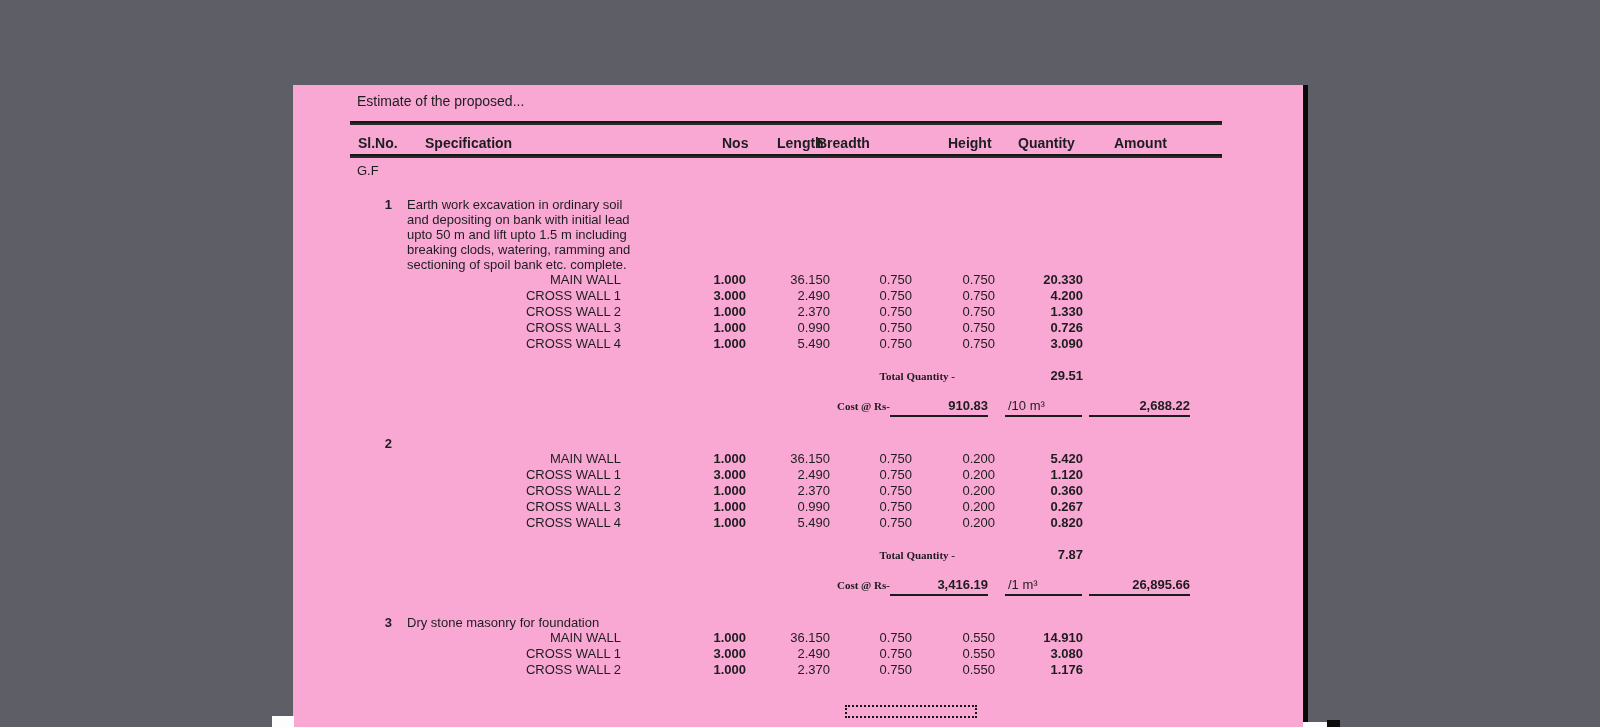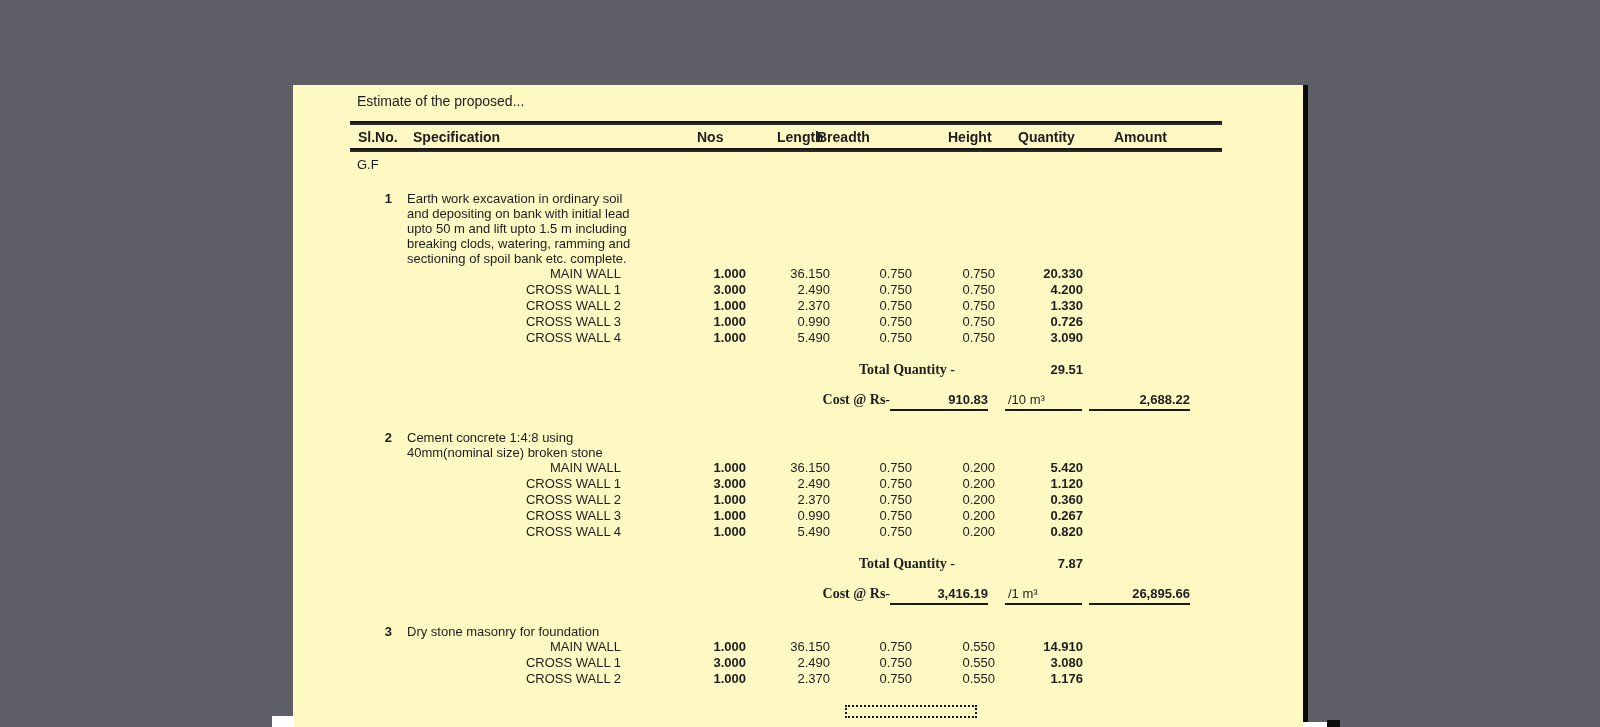--- a/index.html
+++ b/index.html
@@ -4,43 +4,43 @@
 <style>
   html,body{margin:0;padding:0;}
   body{
     width:1600px;height:727px;overflow:hidden;position:relative;
     background:#5e5e67;
     font-family:"Liberation Sans","DejaVu Sans",sans-serif;
     color:#1d1d1f;
   }
   .page{
     position:absolute;left:293px;top:85px;width:1015px;height:642px;
-    background:#fef9c3;border-right:5px solid #0a0a0a;
+    background:#f9a8d4;border-right:5px solid #0a0a0a;
     box-sizing:border-box;overflow:hidden;
   }
   .title{padding-top:9px;margin-left:64px;font-size:14px;line-height:15px;}
   .rule{height:4px;border-top:2px solid #171717;border-bottom:2px solid #2a2a2a;width:872px;margin-left:57px;box-sizing:border-box;}
   .rule.top{margin-top:12px;}
   .rule.bottom{margin-top:2px;}
-  .thead{position:relative;height:17px;margin-top:4px;font-weight:700;font-size:14px;}
+  .thead{position:relative;height:17px;margin-top:10px;font-weight:700;font-size:14px;}
   .thead span{position:absolute;top:0;white-space:nowrap;}
-  .col-slno{left:65px;} .col-spec{left:120px;} .col-nos{left:404px;text-align:center;}
+  .col-slno{left:65px;} .col-spec{left:132px;} .col-nos{left:429px;text-align:center;}
   .col-length{left:484px;} .col-breadth{left:524px;} .col-height{left:655px;}
   .col-quantity{left:725px;} .col-amount{left:821px;}
   .gf{margin-top:5px;margin-left:64px;font-size:13px;height:15px;}
   .item{margin-top:19px;}
   .spec-row{display:grid;grid-template-columns:99px 15px auto;font-size:13px;line-height:15px;}
   .item-no{text-align:right;font-weight:700;}
   .item-spec{grid-column:3;white-space:pre-line;max-width:300px;}
   .meas-rows{}
   .meas-row{display:grid;grid-template-columns:328px 125px 84px 82px 83px 88px;font-size:13px;line-height:16px;}
   .meas-row .c{text-align:right;white-space:nowrap;}
   .meas-row .nos,.meas-row .qty{font-weight:600;}
   .total-row{display:grid;grid-template-columns:662px 128px;margin-top:16px;line-height:16px;}
-  .serif{font-family:"Liberation Serif","DejaVu Serif",serif;font-weight:700;font-size:14px;text-align:right;}
+  .serif{font-family:"Liberation Serif","DejaVu Serif",serif;font-weight:700;font-size:11px;text-align:right;}
   .total-value{text-align:right;font-size:13px;font-weight:600;}
   .cost-row{display:grid;grid-template-columns:597px 98px 17px 77px 7px 101px;margin-top:14px;line-height:16px;}
   .cost-rate{text-align:right;font-size:13px;font-weight:600;}
   .cost-unit{text-align:left;font-size:13px;padding-left:3px;}
   .cost-amount{text-align:right;font-size:13px;font-weight:600;}
   .underlined{border-bottom:2px solid #1b1b1b;padding-bottom:1px;}
   .marquee-artifact{
     position:absolute;left:552px;top:620px;width:128px;height:9px;
     border:2px dotted #141414;background:transparent;
   }
@@ -135,22 +135,20 @@
       <div class="sp"></div>
       <div class="cost-unit underlined">/10 m³</div>
       <div class="sp"></div>
       <div class="cost-amount underlined">2,688.22</div>
     </div>
   </div>
 
   <div class="item">
     <div class="spec-row">
       <div class="item-no">2</div>
-      <div class="item-spec">Cement concrete 1:4:8 using
-40mm(nominal size) broken stone</div>
     </div>
     <div class="meas-rows">
   <div class="meas-row">
     <div class="c label">MAIN WALL</div>
     <div class="c nos">1.000</div>
     <div class="c">36.150</div>
     <div class="c breadth">0.750</div>
     <div class="c">0.200</div>
     <div class="c qty">5.420</div>
   </div>

